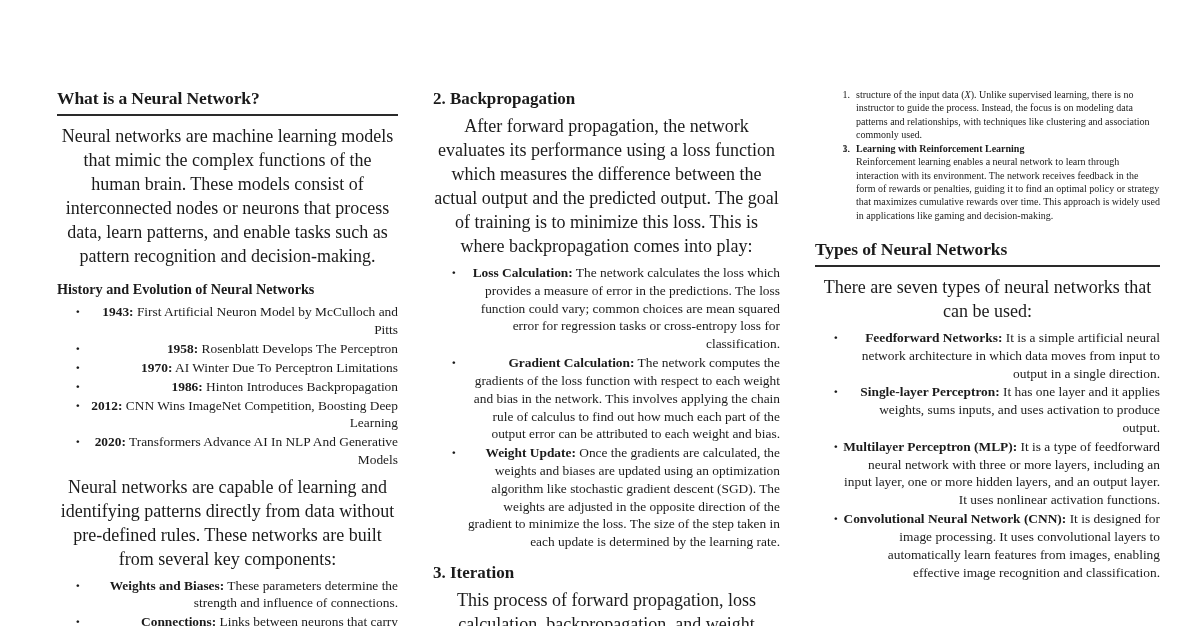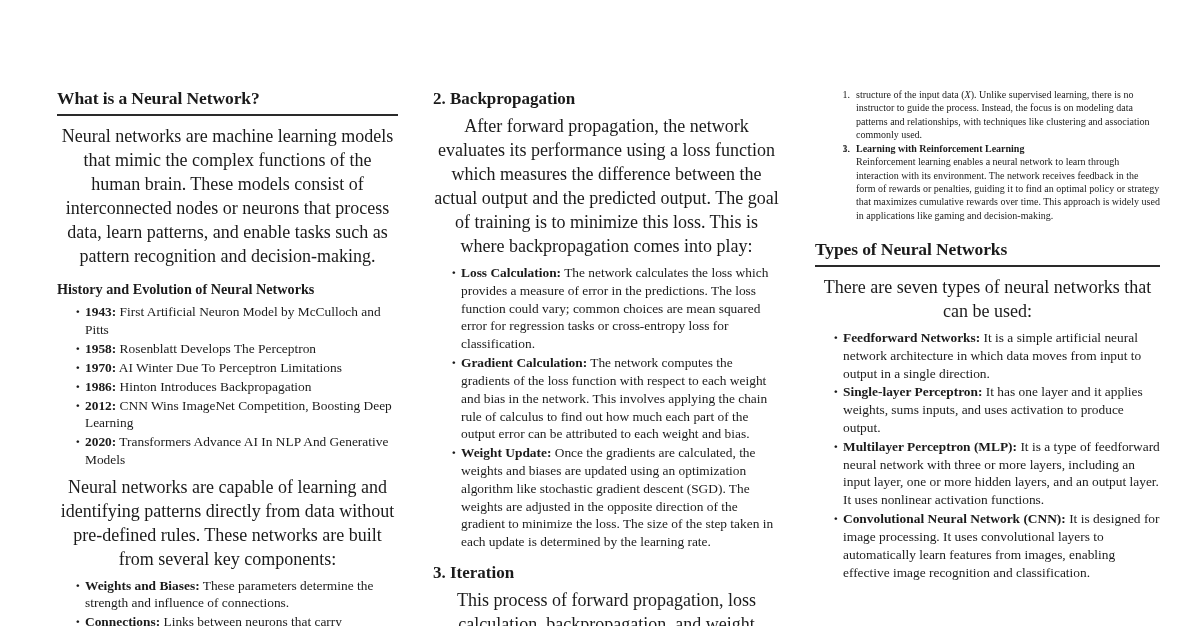--- a/index.html
+++ b/index.html
@@ -58,20 +58,21 @@
     margin: 7px 0 0 0;
     text-align: center;
   }
   p.body.tight { margin-top: 6px; }
   p.first { margin-top: 9px; }
 
   ul.bul {
     margin: 5px 0 0 0;
     padding: 0 0 0 18px;
     list-style: none;
+    text-align: right;
   }
   ul.bul > li {
     font-size: 13.4px;
     line-height: 1.33;
     margin: 0 0 1px 0;
     position: relative;
     padding-left: 10px;
   }
   ul.bul > li::before {
     content: "\00B7";

